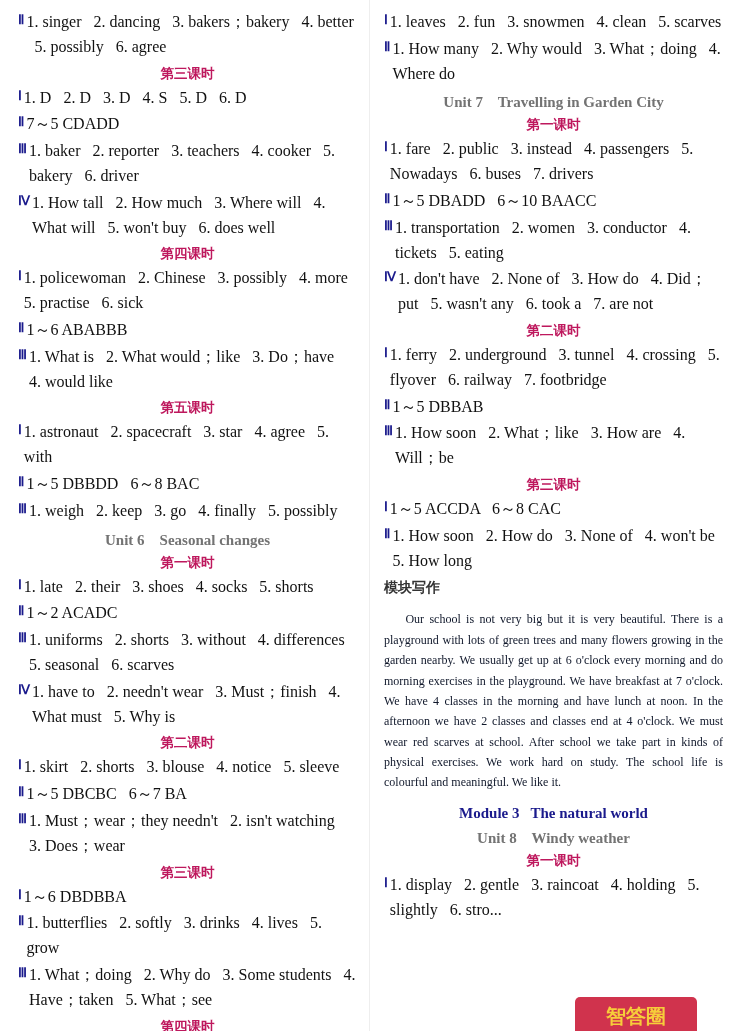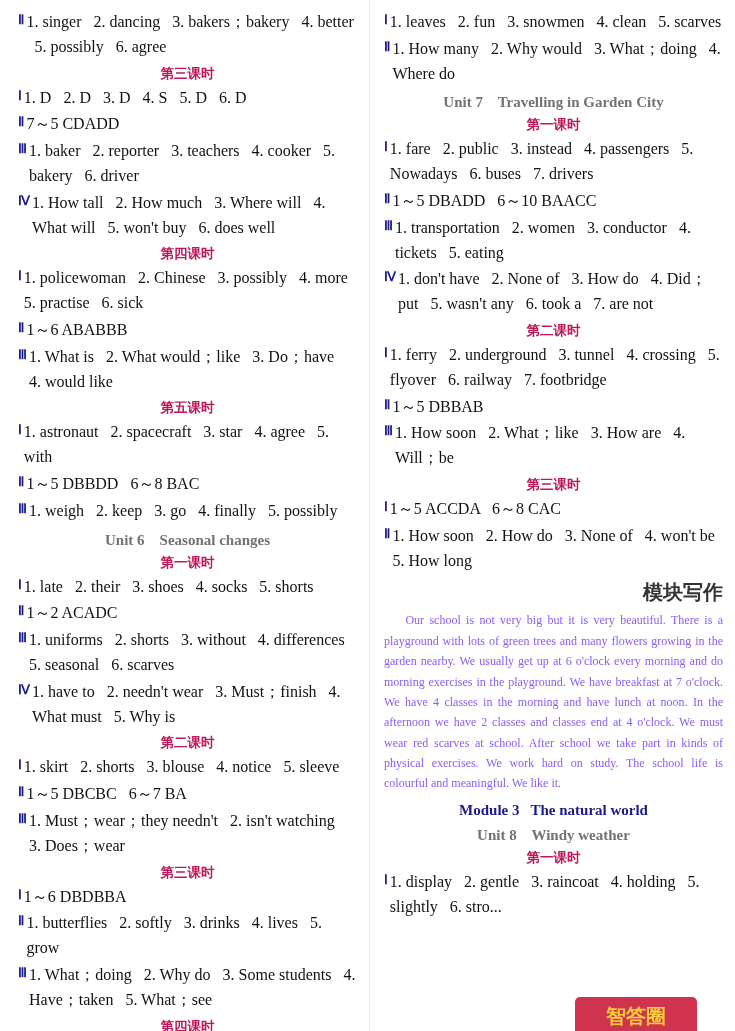--- a/index.html
+++ b/index.html
@@ -22,23 +22,23 @@
     .left-col {
       width: 370px;
       padding: 10px 12px 10px 18px;
       border-right: 1px solid #eee;
     }
     .right-col {
       width: 365px;
       padding: 10px 12px 10px 14px;
     }
     .section-header {
-      text-align: right;
-      font-weight: bold;
-      font-size: 20px;
+      text-align: left;
+      font-weight: bold;
+      font-size: 14px;
       color: #333;
       margin: 6px 0 4px 0;
     }
     .unit-header {
       text-align: center;
       font-weight: bold;
       font-size: 15px;
       color: #737373;
       margin: 8px 0 4px 0;
     }
@@ -77,23 +77,23 @@
       position: absolute;
       bottom: 40px;
       right: 0;
       width: 160px;
       height: 80px;
       opacity: 0.85;
       z-index: 10;
     }
     .essay-block {
       font-size: 12px;
-      color: #8b5cf6;
+      color: #0f172a;
       line-height: 1.7;
-      margin: 4px 0;
+      margin: 12px 0;
       text-align: justify;
     }
     .module-header {
       font-size: 15px;
       font-weight: bold;
       color: #1a1a8c;
       text-align: center;
       margin: 8px 0 0 0;
     }
   </style>

